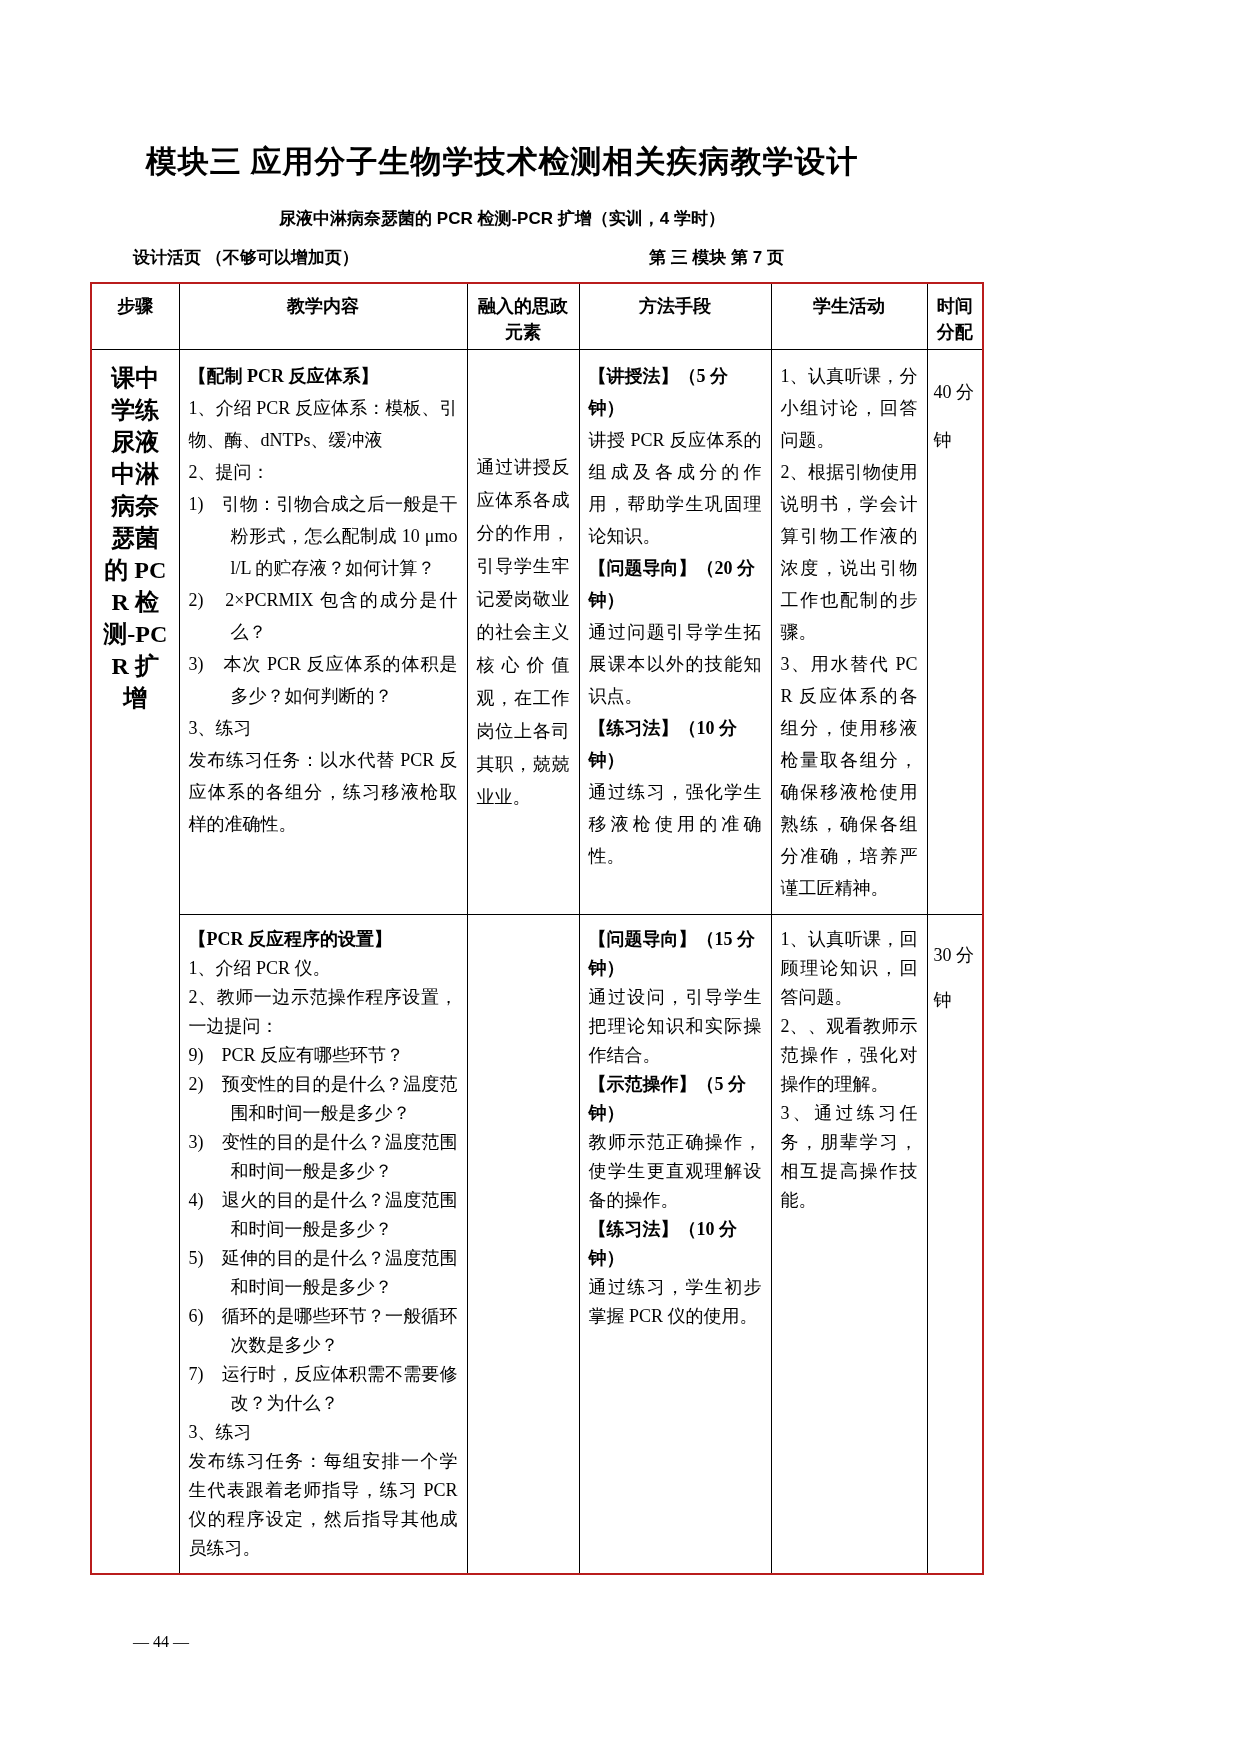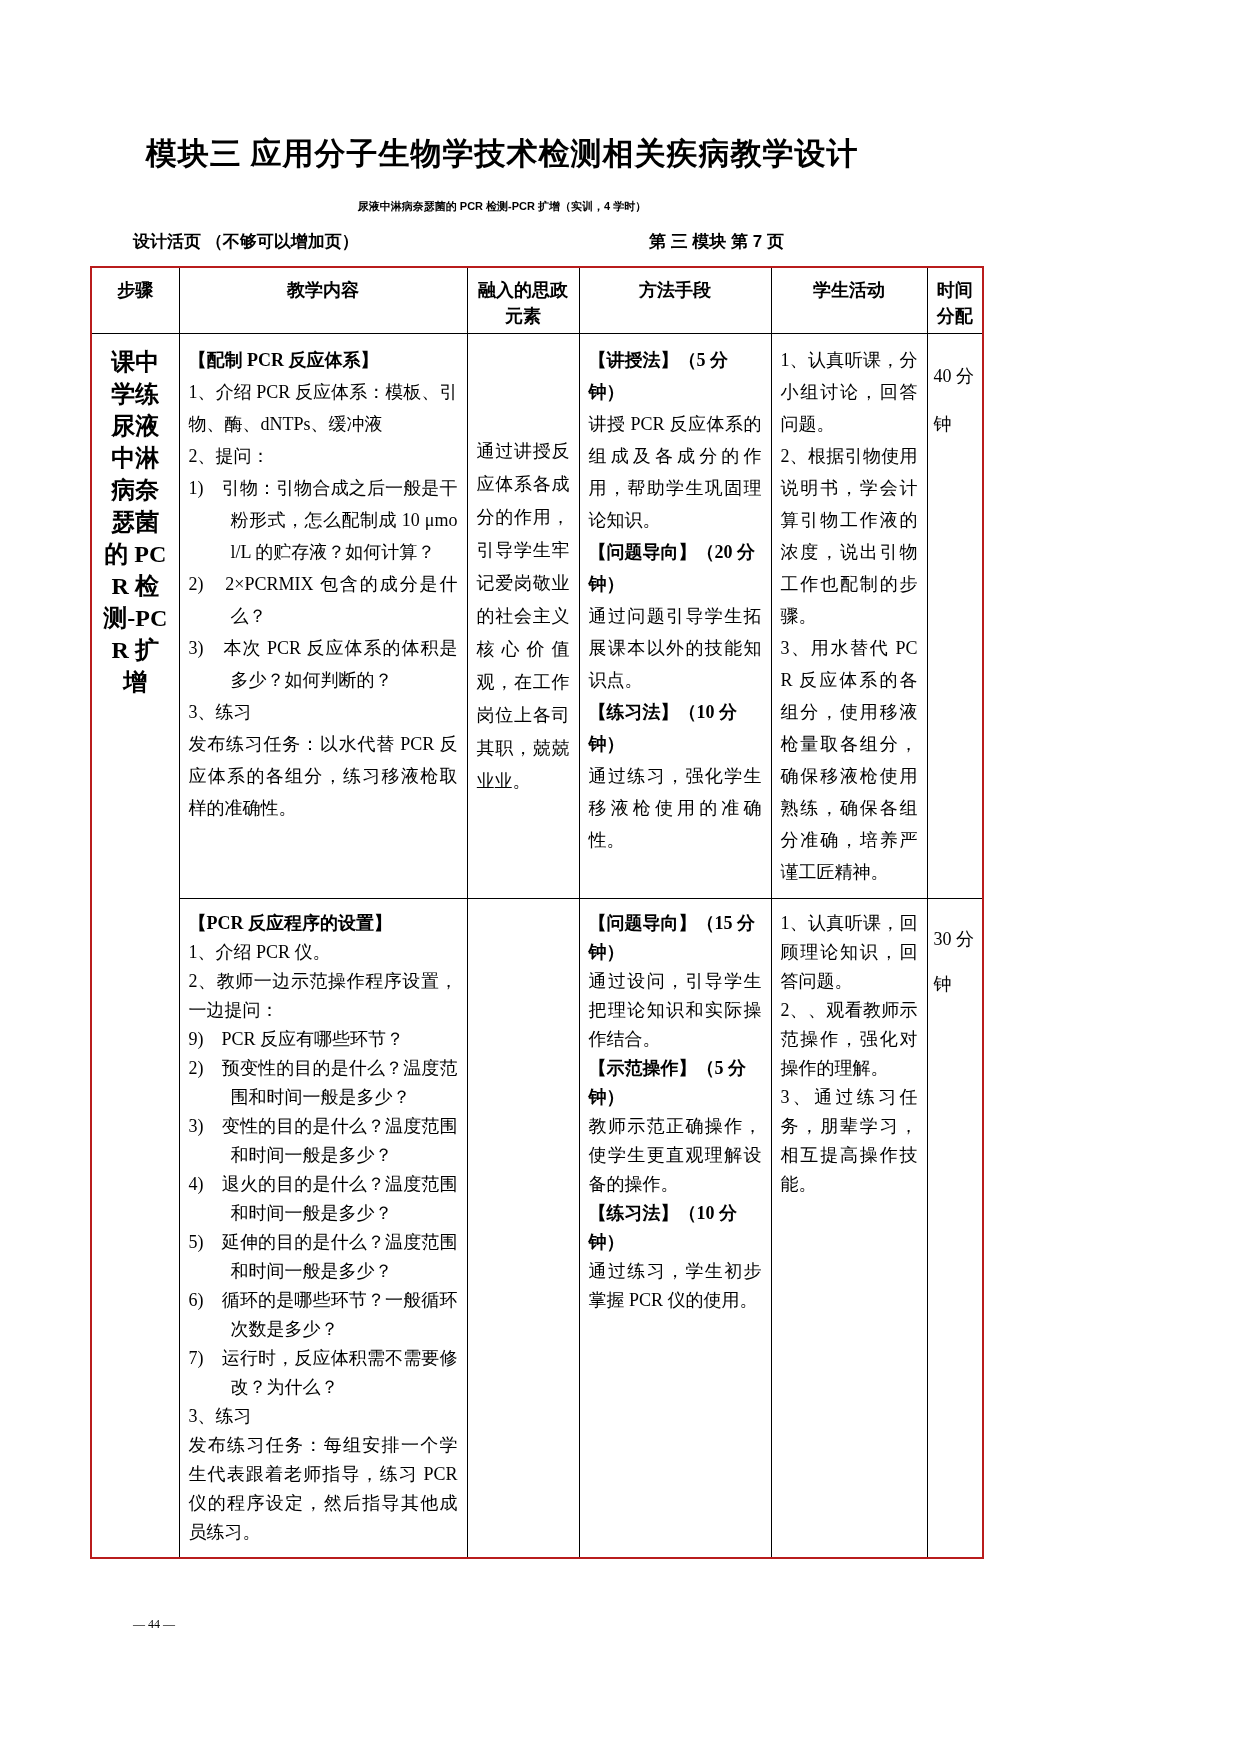--- a/index.html
+++ b/index.html
@@ -1,28 +1,28 @@
 <!DOCTYPE html>
 <html><head>
 <meta charset="utf-8">
 <style>
   * { box-sizing: border-box; }
   html,body { margin:0; padding:0; }
   body {
     width:1240px; height:1753px; background:#ffffff; color:#000;
     font-family:"Liberation Serif", serif; position:relative; overflow:hidden;
   }
-  .content { position:absolute; left:90px; top:0; width:824px; }
+  .content { position:absolute; left:90px; top:8px; width:824px; }
 
   .title {
     margin-top:133px; text-align:center; font-size:31px; font-weight:bold;
     letter-spacing:1px; white-space:nowrap;
   }
   .subtitle {
-    margin-top:24px; text-align:center; font-size:11px; font-weight:bold;
+    margin-top:24px; text-align:center; font-size:17px; font-weight:bold;
     font-family:"Liberation Sans", sans-serif;
   }
   .meta {
     margin-top:16px; display:flex; justify-content:space-between;
     font-weight:bold; font-size:17px; font-family:"Liberation Sans", sans-serif;
     padding-left:43px; padding-right:130px;
   }
 
   table.lesson {
     margin-top:13px; width:892px; border-collapse:collapse; table-layout:fixed;
@@ -46,21 +46,21 @@
   td.step {
     font-weight:bold; font-size:24px; line-height:40px; padding:12px 9px;
   }
   td.step div { text-align:center; }
   td.ideology { vertical-align:middle; }
   td.ideology div { line-height:33px; }
   td.time { padding:10px 6px; }
   td.time div { text-align:left; word-break:normal;margin-top:16px; }
 
   .footer {
-    margin-top:58px; padding-left:43px; font-size:12px;
+    margin-top:58px; padding-left:43px; font-size:16px;
   }
 </style>
 </head>
 <body>
 
 <div class="content">
 
   <div class="title">模块三 应用分子生物学技术检测相关疾病教学设计</div>
 
   <div class="subtitle">尿液中淋病奈瑟菌的 PCR 检测-PCR 扩增（实训，4 学时）</div>

